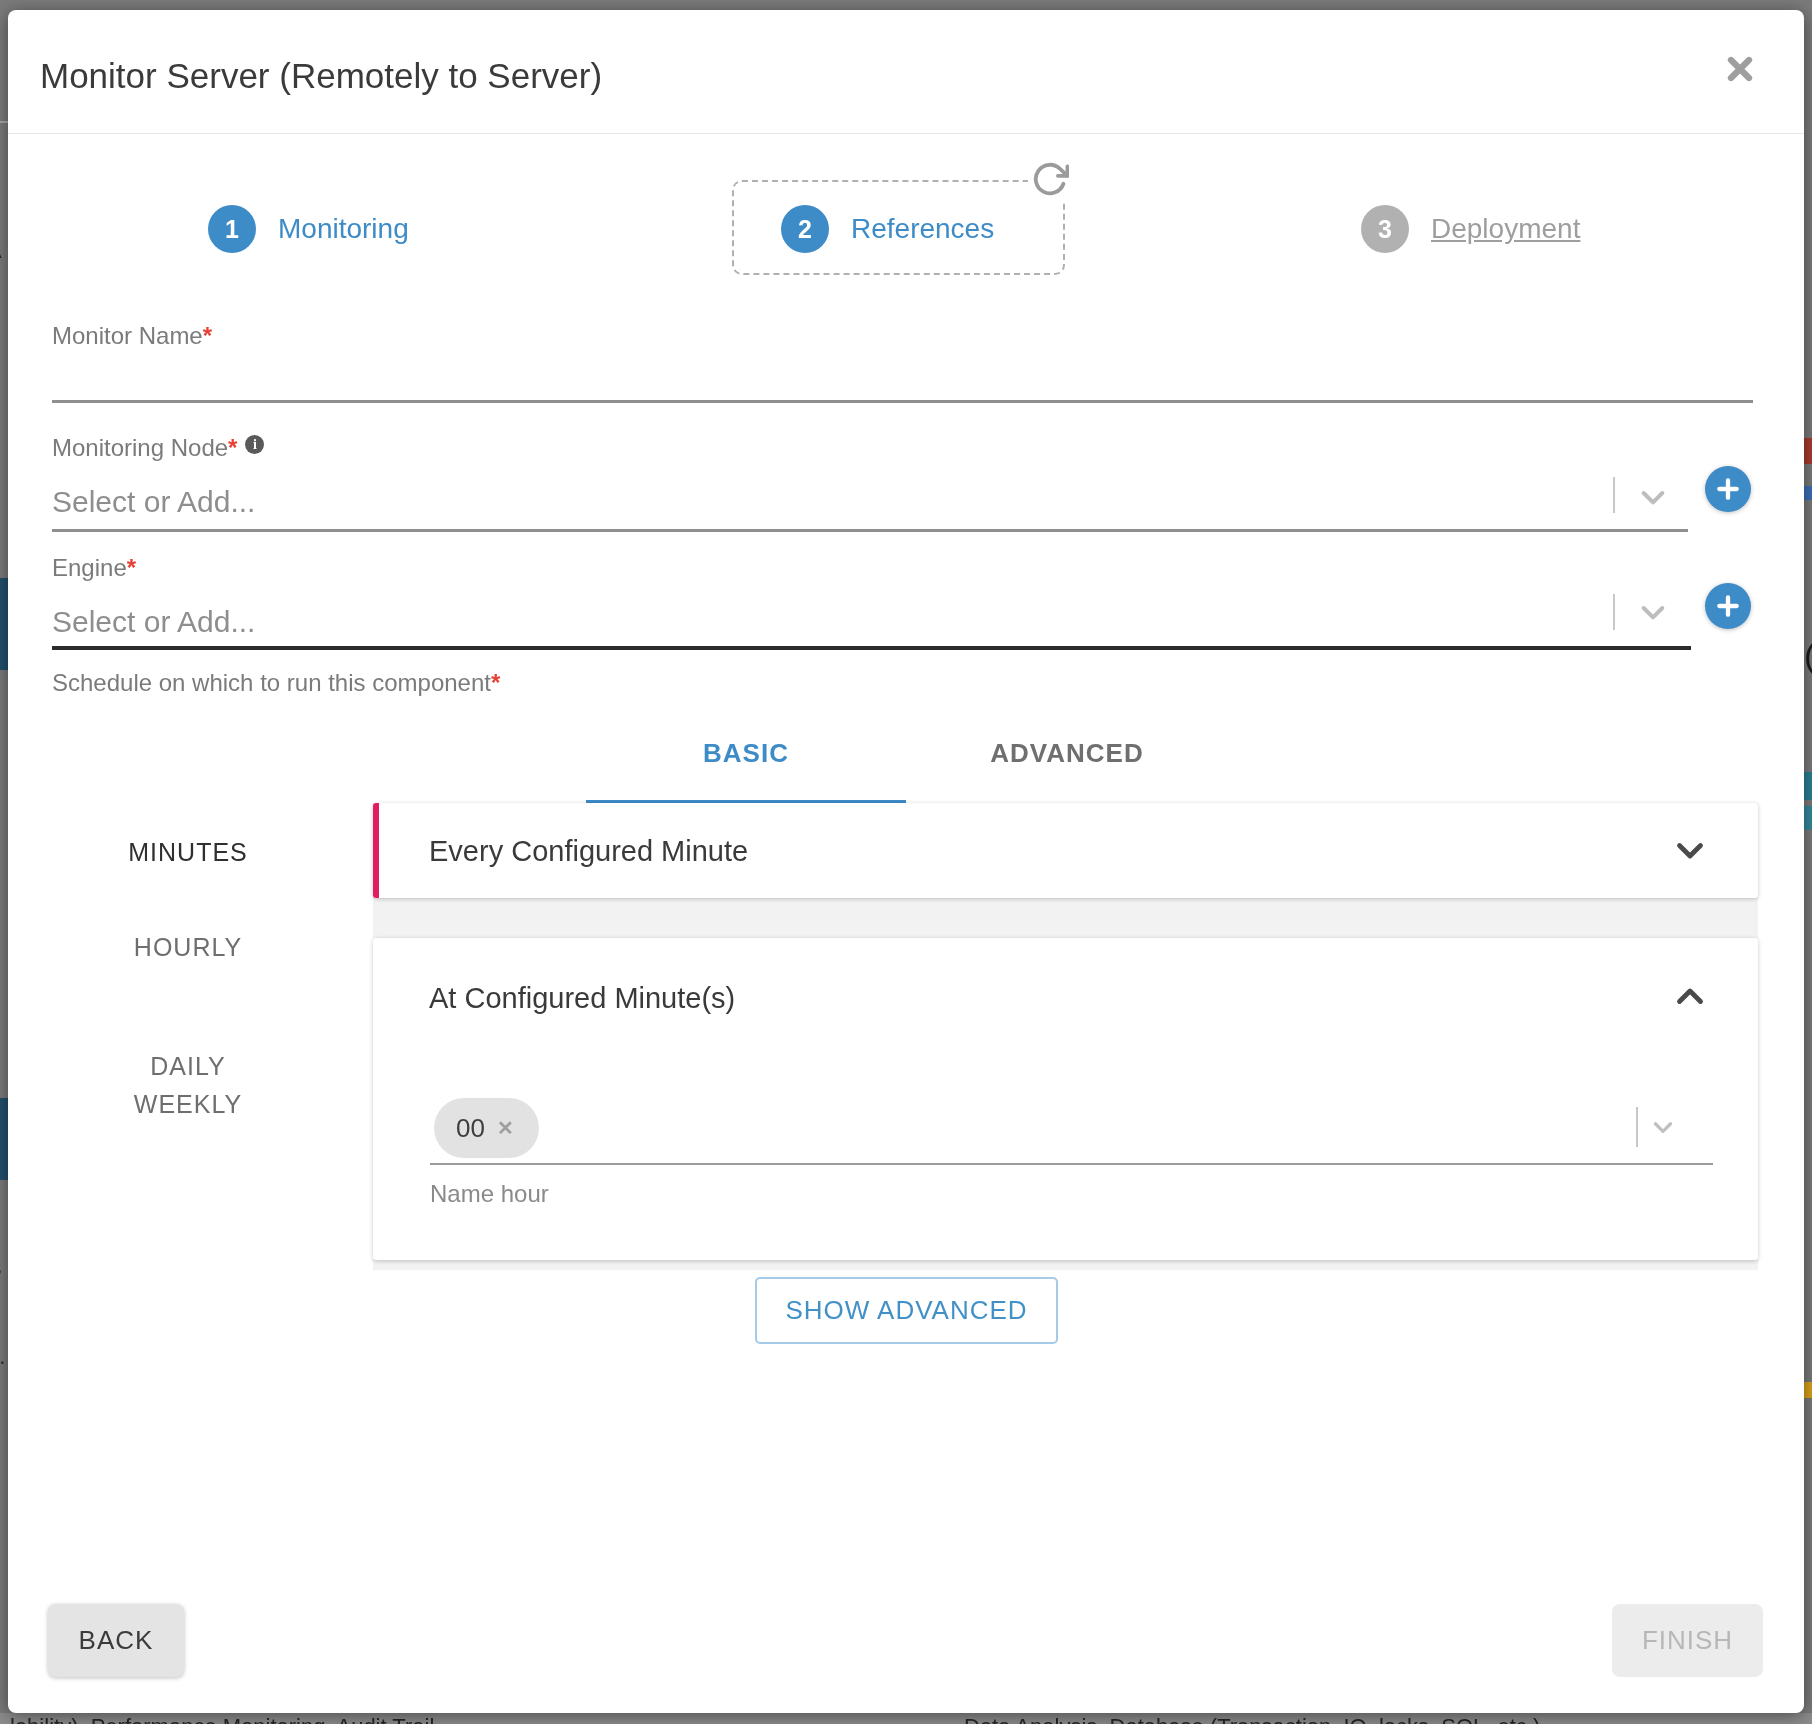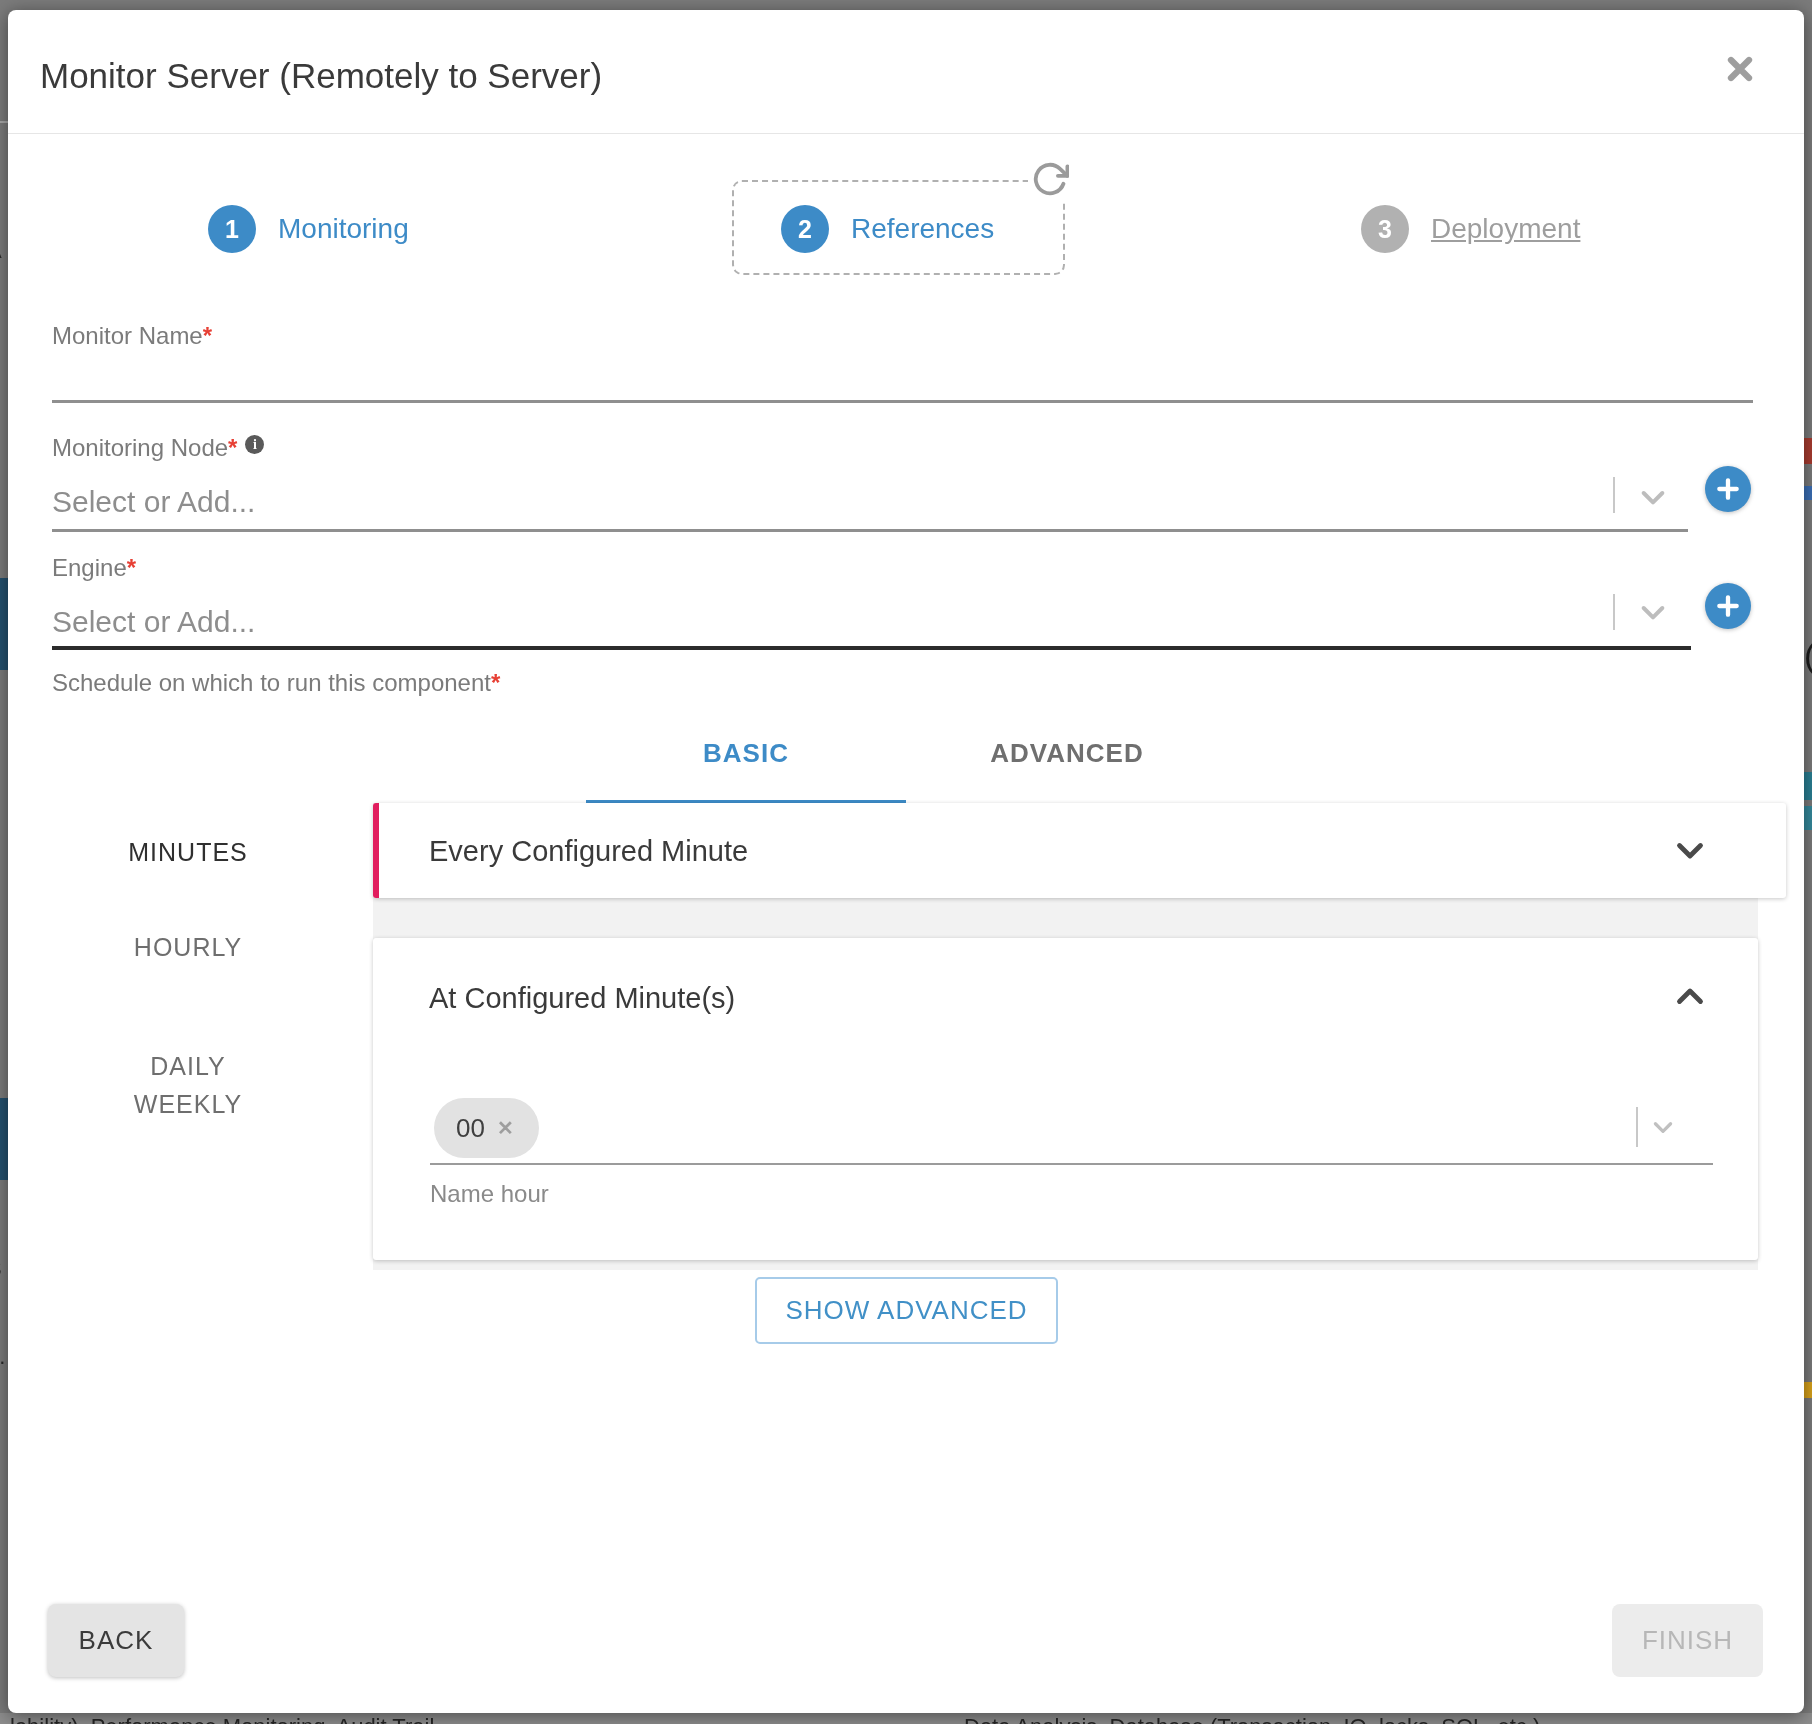--- a/index.html
+++ b/index.html
@@ -190,21 +190,21 @@
     <div class="htab idle" style="left:899px;">ADVANCED</div>
     <div class="htab-underline"></div>
 
     <div class="side-tab active" style="top:828px;">MINUTES</div>
     <div class="side-tab idle" style="top:923px;">HOURLY</div>
     <div class="side-tab idle" style="top:1018px;margin-top:24px;">DAILY</div>
     <div class="side-tab idle" style="top:1080px;">WEEKLY</div>
 
     <div class="panel">
 
-      <div class="card" style="left:0;top:0;width:1385px;height:95px;padding-left:28px;">
+      <div class="card" style="left:0;top:0;width:1385px;height:95px;">
         <div class="accent-bar"></div>
         <div class="card-title" style="top:32px;">Every Configured Minute</div>
         <svg class="abs" style="left:1299px;top:29px;" width="36" height="36" viewBox="0 0 24 24">
           <path class="chev-dark" d="M5 9l7 7 7-7"></path>
         </svg>
       </div>
 
       <div class="card" style="left:0;top:135px;width:1385px;height:322px;">
         <div class="card-title" style="top:44px;">At Configured Minute(s)</div>
         <svg class="abs" style="left:1299px;top:41px;" width="36" height="36" viewBox="0 0 24 24">

